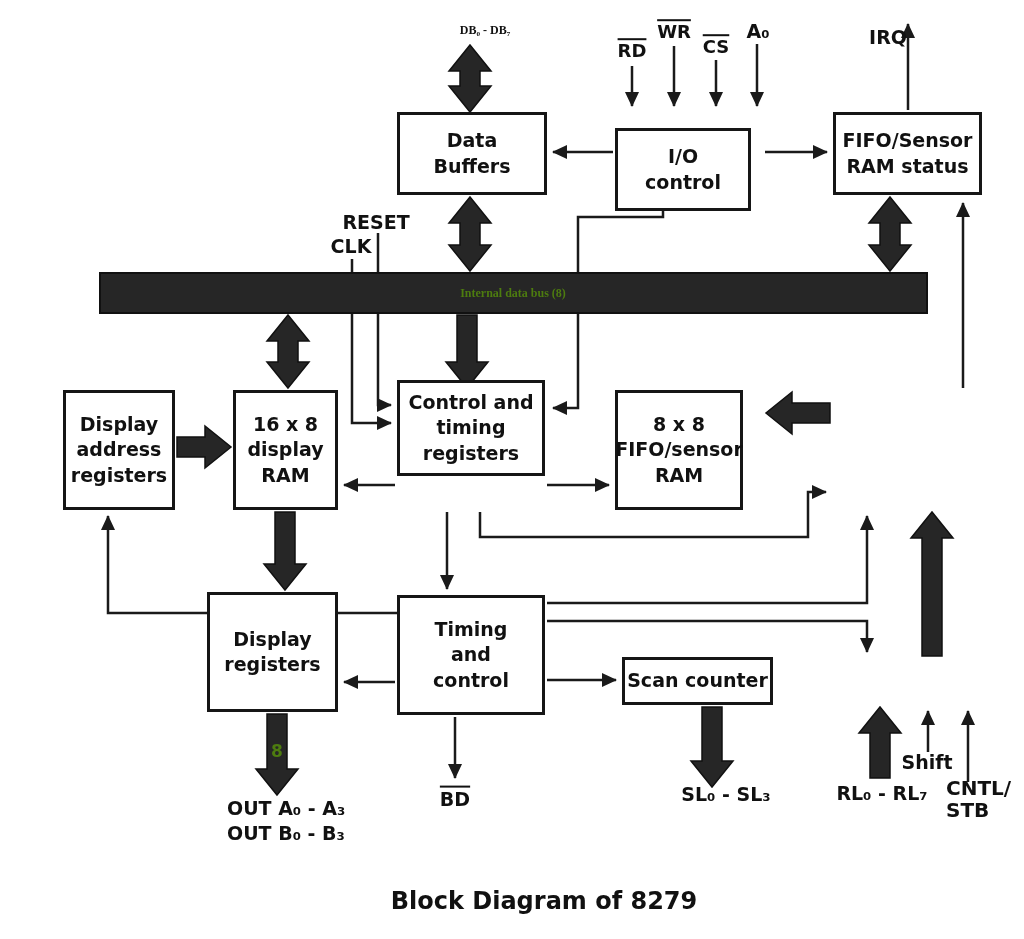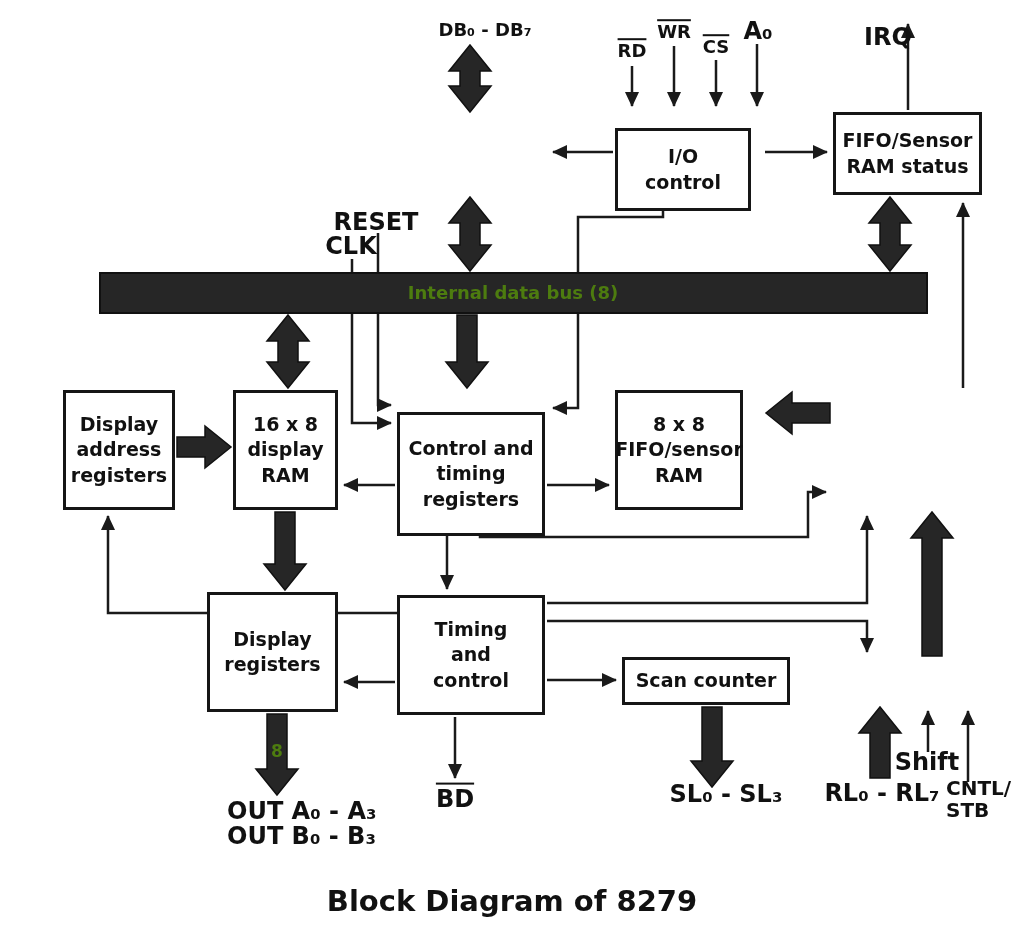--- a/index.html
+++ b/index.html
@@ -2,28 +2,28 @@
 <html><head>
 <meta charset="utf-8">
 <style>
   html,body{margin:0;padding:0;background:#fff;}
   .stage{position:relative;width:1024px;height:939px;background:#ffffff;overflow:hidden;
          font-family:"DejaVu Sans",sans-serif;color:#111;}
   .layer{position:absolute;left:0;top:0;}
   .box{position:absolute;box-sizing:border-box;border:3px solid #161616;background:#fff;
        display:flex;align-items:center;justify-content:center;text-align:center;
        font-weight:bold;font-size:19px;line-height:1.32;white-space:pre-line;z-index:3;}
-  .lbl{position:absolute;font-weight:bold;font-size:24px;white-space:pre-line;z-index:4;line-height:1.2;}
+  .lbl{position:absolute;font-weight:bold;font-size:19px;white-space:pre-line;z-index:4;line-height:1.2;}
   .ctr{transform:translate(-50%,-50%);}
   .over{text-decoration:overline;text-decoration-thickness:2px;}
   .pin-sm{font-size:18px;}
   .tiny{font-size:20px;line-height:1.1;}
   .white{color:#4d7c0f;}
-  .buslbl{font-size:18px;}
-  .title{font-size:29px;}
+  .buslbl{font-size:12px;font-family:Liberation Serif, serif;}
+  .title{font-size:24px;margin-left:32px;}
 </style>
 </head>
 <body>
 
 <div class="stage">
 
   <svg class="layer" width="1024" height="939" viewBox="0 0 1024 939">
     <defs>
       <marker id="ah" markerUnits="userSpaceOnUse" markerWidth="16" markerHeight="14" refX="14" refY="7" orient="auto">
         <path d="M0,0 L15,7 L0,14 Z" fill="#1a1a1a"></path>
@@ -73,42 +73,44 @@
       <path d="M275,512 H295 V564 H306 L285,590 L264,564 H275 Z"></path>
       <path d="M177,437 H205 V426 L231,447 L205,468 V457 H177 Z"></path>
       <path d="M830,403 H792 V392 L766,413 L792,434 V423 H830 Z"></path>
       <path d="M922,656 V538 H911 L932,512 L953,538 H942 V656 Z"></path>
       <path d="M267,714 H287 V769 H298 L277,795 L256,769 H267 Z"></path>
       <path d="M702,707 H722 V761 H733 L712,787 L691,761 H702 Z"></path>
       <path d="M870,778 V733 H859 L880,707 L901,733 H890 V778 Z"></path>
     </g>
   </svg>
 
+  <div class="box" style="left:397px;top:112px;width:150px;height:83px">Data
+Buffers</div>
   <div class="box" style="left:615px;top:128px;width:136px;height:83px">I/O
 control</div>
   <div class="box" style="left:833px;top:112px;width:149px;height:83px">FIFO/Sensor
 RAM status</div>
   <div class="box" style="left:63px;top:390px;width:112px;height:120px">Display
 address
 registers</div>
   <div class="box" style="left:233px;top:390px;width:105px;height:120px">16 x 8
 display
 RAM</div>
-  <div class="box" style="left:397px;top:412px;width:148px;height:124px">Control and
+  <div class="box" style="left:397px;top:380px;width:148px;height:96px">Control and
 timing
 registers</div>
   <div class="box" style="left:615px;top:390px;width:128px;height:120px">8 x 8
 FIFO/sensor
 RAM</div>
   <div class="box" style="left:207px;top:592px;width:131px;height:120px">Display
 registers</div>
   <div class="box" style="left:397px;top:595px;width:148px;height:120px">Timing
 and
 control</div>
-  <div class="box" style="left:622px;top:657px;width:168px;height:48px">Scan counter</div>
+  <div class="box" style="left:622px;top:657px;width:151px;height:48px">Scan counter</div>
 
   <div class="lbl ctr buslbl" style="left:485px;top:30px">DB₀ - DB₇</div>
   <div class="lbl ctr over pin-sm" style="left:632px;top:51px">RD</div>
   <div class="lbl ctr over pin-sm" style="left:674px;top:32px">WR</div>
   <div class="lbl ctr over pin-sm" style="left:716px;top:47px">CS</div>
   <div class="lbl ctr" style="left:758px;top:31px">A₀</div>
   <div class="lbl ctr" style="left:888px;top:37px">IRQ</div>
   <div class="lbl ctr" style="left:376px;top:222px">RESET</div>
   <div class="lbl ctr" style="left:351px;top:246px">CLK</div>
   <div class="lbl ctr white buslbl" style="left:513px;top:293px">Internal data bus (8)</div>

